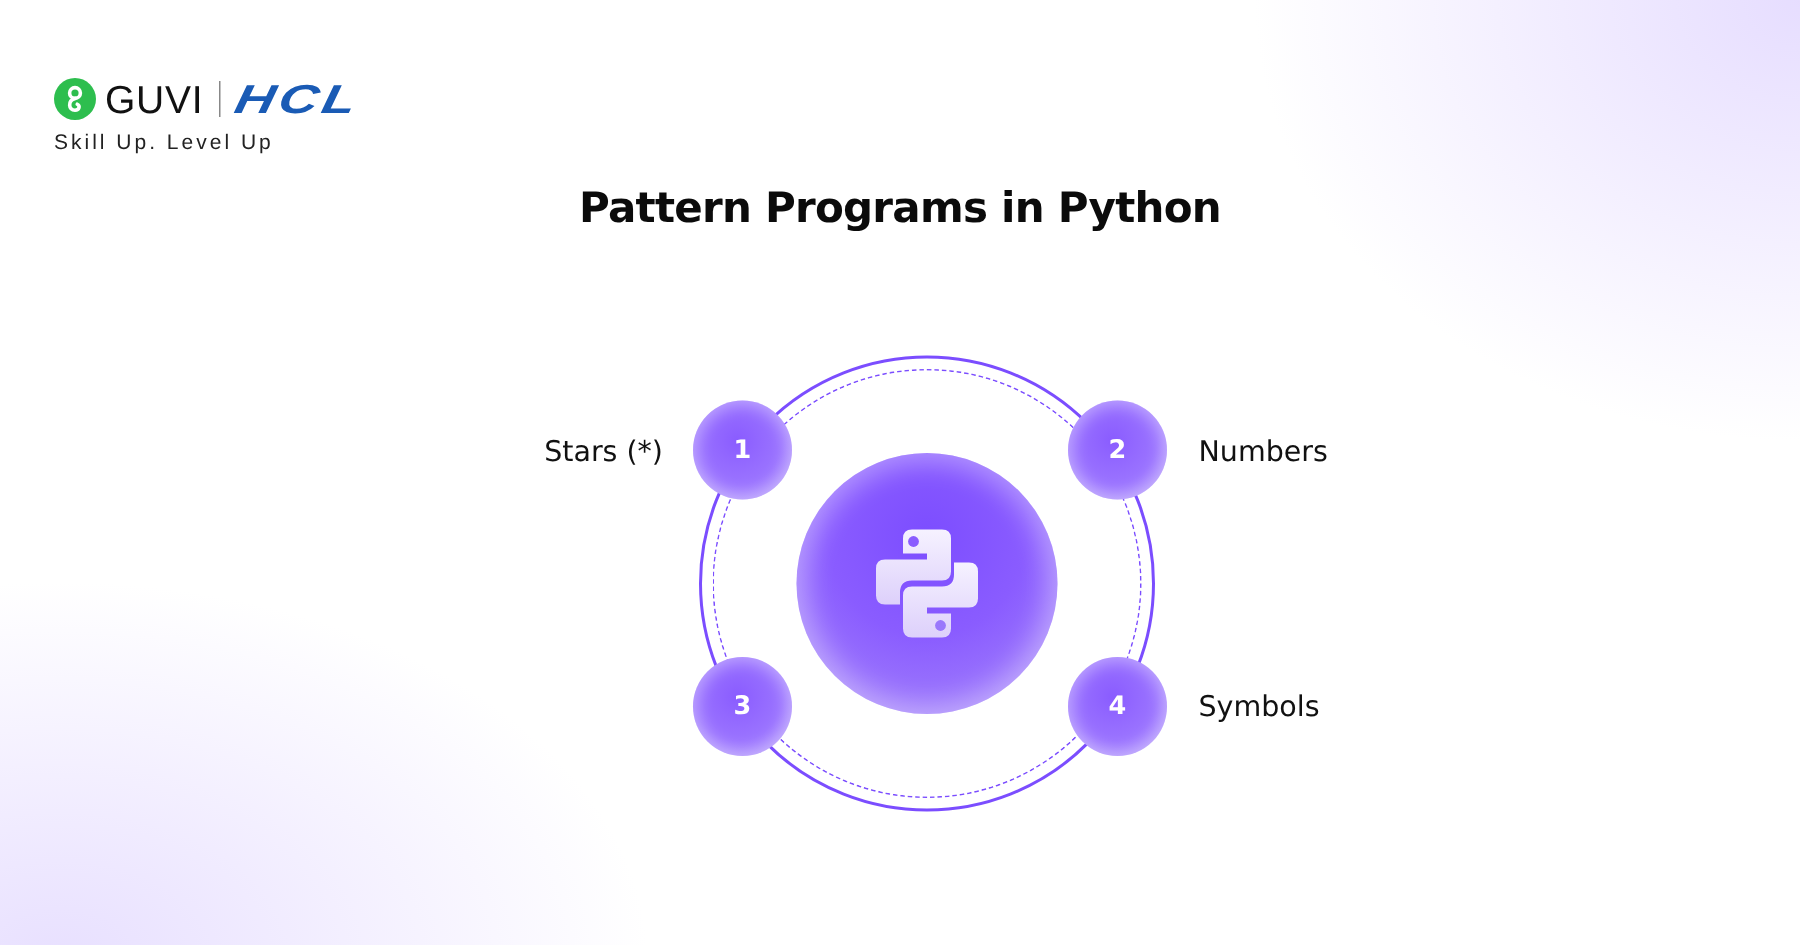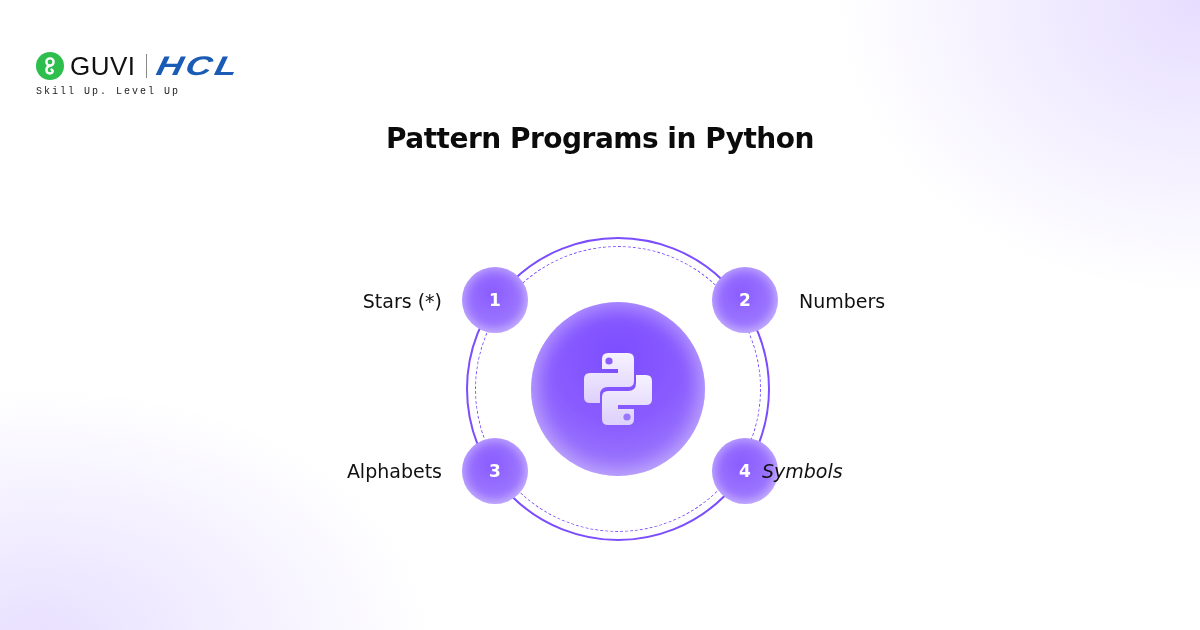--- a/index.html
+++ b/index.html
@@ -22,21 +22,21 @@
       font-family: "Liberation Sans", sans-serif; font-size: 26px; font-weight: 400;
       color: #111; margin-left: 6px; letter-spacing: 0.5px; line-height: 30px;
     }
     .logo-divider { width: 1px; height: 24px; background: #888; margin: 0 10px 0 10px; }
     .hcl-text {
       font-family: "Liberation Sans", sans-serif; font-size: 27px; font-weight: 700;
       font-style: italic; color: #1a5bb5; letter-spacing: 2px; transform: skewX(-12deg) scaleX(1.35);
       transform-origin: left center; line-height: 30px;
     }
     .tagline {
-      font-family: Liberation Mono, monospace; font-size: 10px; letter-spacing: 2px; color: #222;
+      font-family: Liberation Sans, sans-serif; font-size: 14px; letter-spacing: 2px; color: #222;
       margin-top: 5px;
     }
     .title {
       position: absolute; left: 0; width: 1200px; top: 122px; text-align: center;
       font-family: "DejaVu Sans", sans-serif; font-weight: 700; font-size: 28px; color: #0b0b0b;
       letter-spacing: -0.5px;
     }
     .diagram { position: absolute; left: 0; top: 0; width: 1200px; height: 630px; }
     .ring-solid {
       position: absolute; left: 466px; top: 237px; width: 304px; height: 304px;
@@ -115,15 +115,14 @@
   </div>
   <div class="node" style="left:462px; top:438px;">
     <span>3</span>
   </div>
   <div class="node" style="left:712px; top:438px;">
     <span>4</span>
   </div>
 
   <div class="label right" style="left:799px; top:290px;">Numbers</div>
   <div class="label left" style="left:282px; top:290px;">Stars (*)</div>
-  <div class="label left" style="left:282px; top:460px;">Alphabets</div>
-  <div class="label right" style="left:762px; top:460px;font-style:italic;">Symbols</div>
+  <div class="label right" style="left:799px; top:460px;">Symbols</div>
 </div>
 
 </body></html>

